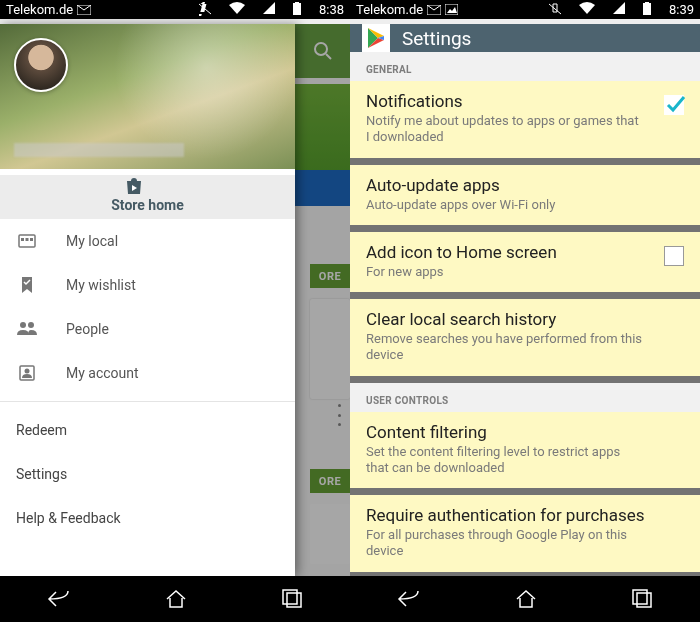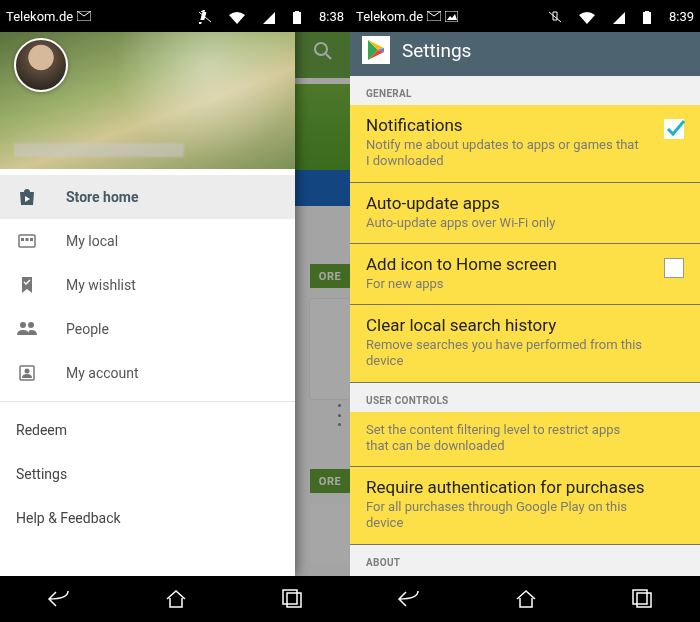--- a/index.html
+++ b/index.html
@@ -1,22 +1,22 @@
 <!DOCTYPE html>
 <html><head>
 <meta charset="utf-8">
 <style>
   * { box-sizing: border-box; margin: 0; padding: 0; }
   body { font-family: Roboto, Arial, sans-serif; background: #000; width: 700px; height: 622px; display: flex; }
   .phone { width: 350px; height: 622px; position: relative; background: #eee; overflow: hidden; }
 
   
-  .status { position: absolute; top: 0; left: 0; right: 0; height: 32px; background: #000; color: #fff; display: flex; align-items: center; font-size: 13px; z-index: 10; padding: 0 6px; }
+  .status { position: absolute; top: 0; left: 0; right: 0; height: 19px; background: #000; color: #fff; display: flex; align-items: center; font-size: 13px; z-index: 10; padding: 0 6px; }
   .status .left { display: flex; align-items: center; gap: 4px; }
-  .status .right { margin-left: auto; display: flex; align-items: flex-end; gap: 18px; }
+  .status .right { margin-left: auto; display: flex; align-items: flex-start; gap: 18px; }
   .ic { display: inline-flex; color: #fff; }
 
   
   .navbar { position: absolute; bottom: 0; left: 0; right: 0; height: 46px; background: #000; display: flex; align-items: center; justify-content: space-around; z-index: 10; }
 
   
   .p1-content { position: absolute; top: 24px; left: 0; right: 0; bottom: 46px; background: #fcfcfc; }
   .dim { position: absolute; inset: 0; background: rgba(0,0,0,0.35); }
   .peek-search { position: absolute; top: 0; right: 0; width: 55px; height: 54px; background: #6aa545; display: flex; align-items: center; justify-content: center; z-index: 0; }
   .peek-green1 { position: absolute; top: 60px; right: 0; width: 55px; height: 86px; background: linear-gradient(#76b83e, #5aa52e); z-index: 0;}
@@ -32,34 +32,34 @@
   .drawer-header { height: 145px; position: relative; background: linear-gradient(120deg, #7a9154, #a7b972, #8ea05f, #c6d6a5); overflow:hidden;}
   .hdr-art { position:absolute; inset:0; background:
       radial-gradient(circle at 70% 30%, rgba(255,255,255,.4), transparent 40%),
       linear-gradient(160deg, #546b3a, #9bb06a 40%, #d1c793 60%, #7b9055);}
   .avatar { position: absolute; top: 14px; left: 14px; width: 54px; height: 54px; border-radius: 50%; border: 2px solid #fff; background: radial-gradient(circle at 50% 35%, #d6b89b 30%, #5c4a3c 32%, #2c261f 80%); box-shadow: 0 1px 4px rgba(0,0,0,.3);}
   .uname { position: absolute; left: 14px; bottom: 32px; color: #fff; font-weight: 700; font-size: 15px; text-shadow: 0 1px 2px rgba(0,0,0,.6);}
   .ublur { position: absolute; left: 14px; bottom: 12px; width: 170px; height: 14px; background: rgba(200,200,200,.55); filter: blur(1px);}
 
   .nav-list { padding-top: 6px; }
   .nav-item { display: flex; align-items: center; height: 44px; padding: 0 16px; font-size: 14px; color: #555; cursor:pointer;}
-  .nav-item.active { background: #ececec; font-weight: 700; color: #455a64;}
+  .nav-item.active { background: #ececec; font-weight: 700; color: #455a64; flex-direction: column;}
   .nav-item.active .nav-ic { color: #455a64;}
   .nav-ic { width: 22px; height: 22px; margin-right: 28px; color: #777; display:inline-flex; align-items:center; justify-content:center;}
   .nav-divider { height: 1px; background: #e4e4e4; margin: 6px 0; }
   .nav-simple { padding: 14px 16px; font-size: 14px; color: #444; cursor:pointer;}
 
   
   .p2-content { position: absolute; top: 24px; left: 0; right: 0; bottom: 46px; background: #f1f1f1; display:flex; flex-direction:column;}
   .appbar { height: 52px; background: #4d636f; color: #fff; display: flex; align-items: center; padding: 0 12px; gap: 12px; }
   .playic { width: 28px; height: 28px; background: #fff; position: relative; border-radius:2px;}
   .appbar-title { font-size: 19px; font-weight: 400; }
 
   .sect-hdr { padding: 12px 16px 6px; color: #7d7d7d; font-size: 10px; font-weight: 700; letter-spacing: .3px;}
-  .setting { padding: 10px 16px 12px; background: #fde047; border-bottom: 1px solid #737373; position: relative; cursor:pointer;}
+  .setting { padding: 10px 16px 12px; background: #fef9c3; border-bottom: 7px solid #737373; position: relative; cursor:pointer;}
   .setting:last-child { border-bottom: none;}
   .st-title { color: #222; font-size: 17px; margin-bottom: 2px;}
   .st-sub { color: #7a7a7a; font-size: 13px; line-height: 1.25; padding-right: 40px;}
   .chk { position: absolute; right: 16px; top: 14px; width: 20px; height: 20px; border: 1.5px solid #999; background:#fff;}
   .chk.checked { border-color: #fff; background:#fff;}
   .chk.checked svg { position:absolute; top:-2px; left:0;}
 
   svg { display:block; }
 </style>
 </head>
@@ -290,20 +290,21 @@
     </div>
 
     <div class="setting">
       <div class="st-title">Clear local search history</div>
       <div class="st-sub">Remove searches you have performed from this device</div>
     </div>
 
     <div class="sect-hdr">USER CONTROLS</div>
 
     <div class="setting">
+      <div class="st-title">Content filtering</div>
       <div class="st-sub">Set the content filtering level to restrict apps that can be downloaded</div>
     </div>
 
     <div class="setting">
       <div class="st-title">Require authentication for purchases</div>
       <div class="st-sub">For all purchases through Google Play on this device</div>
     </div>
 
     <div class="sect-hdr">ABOUT</div>
   </div>

